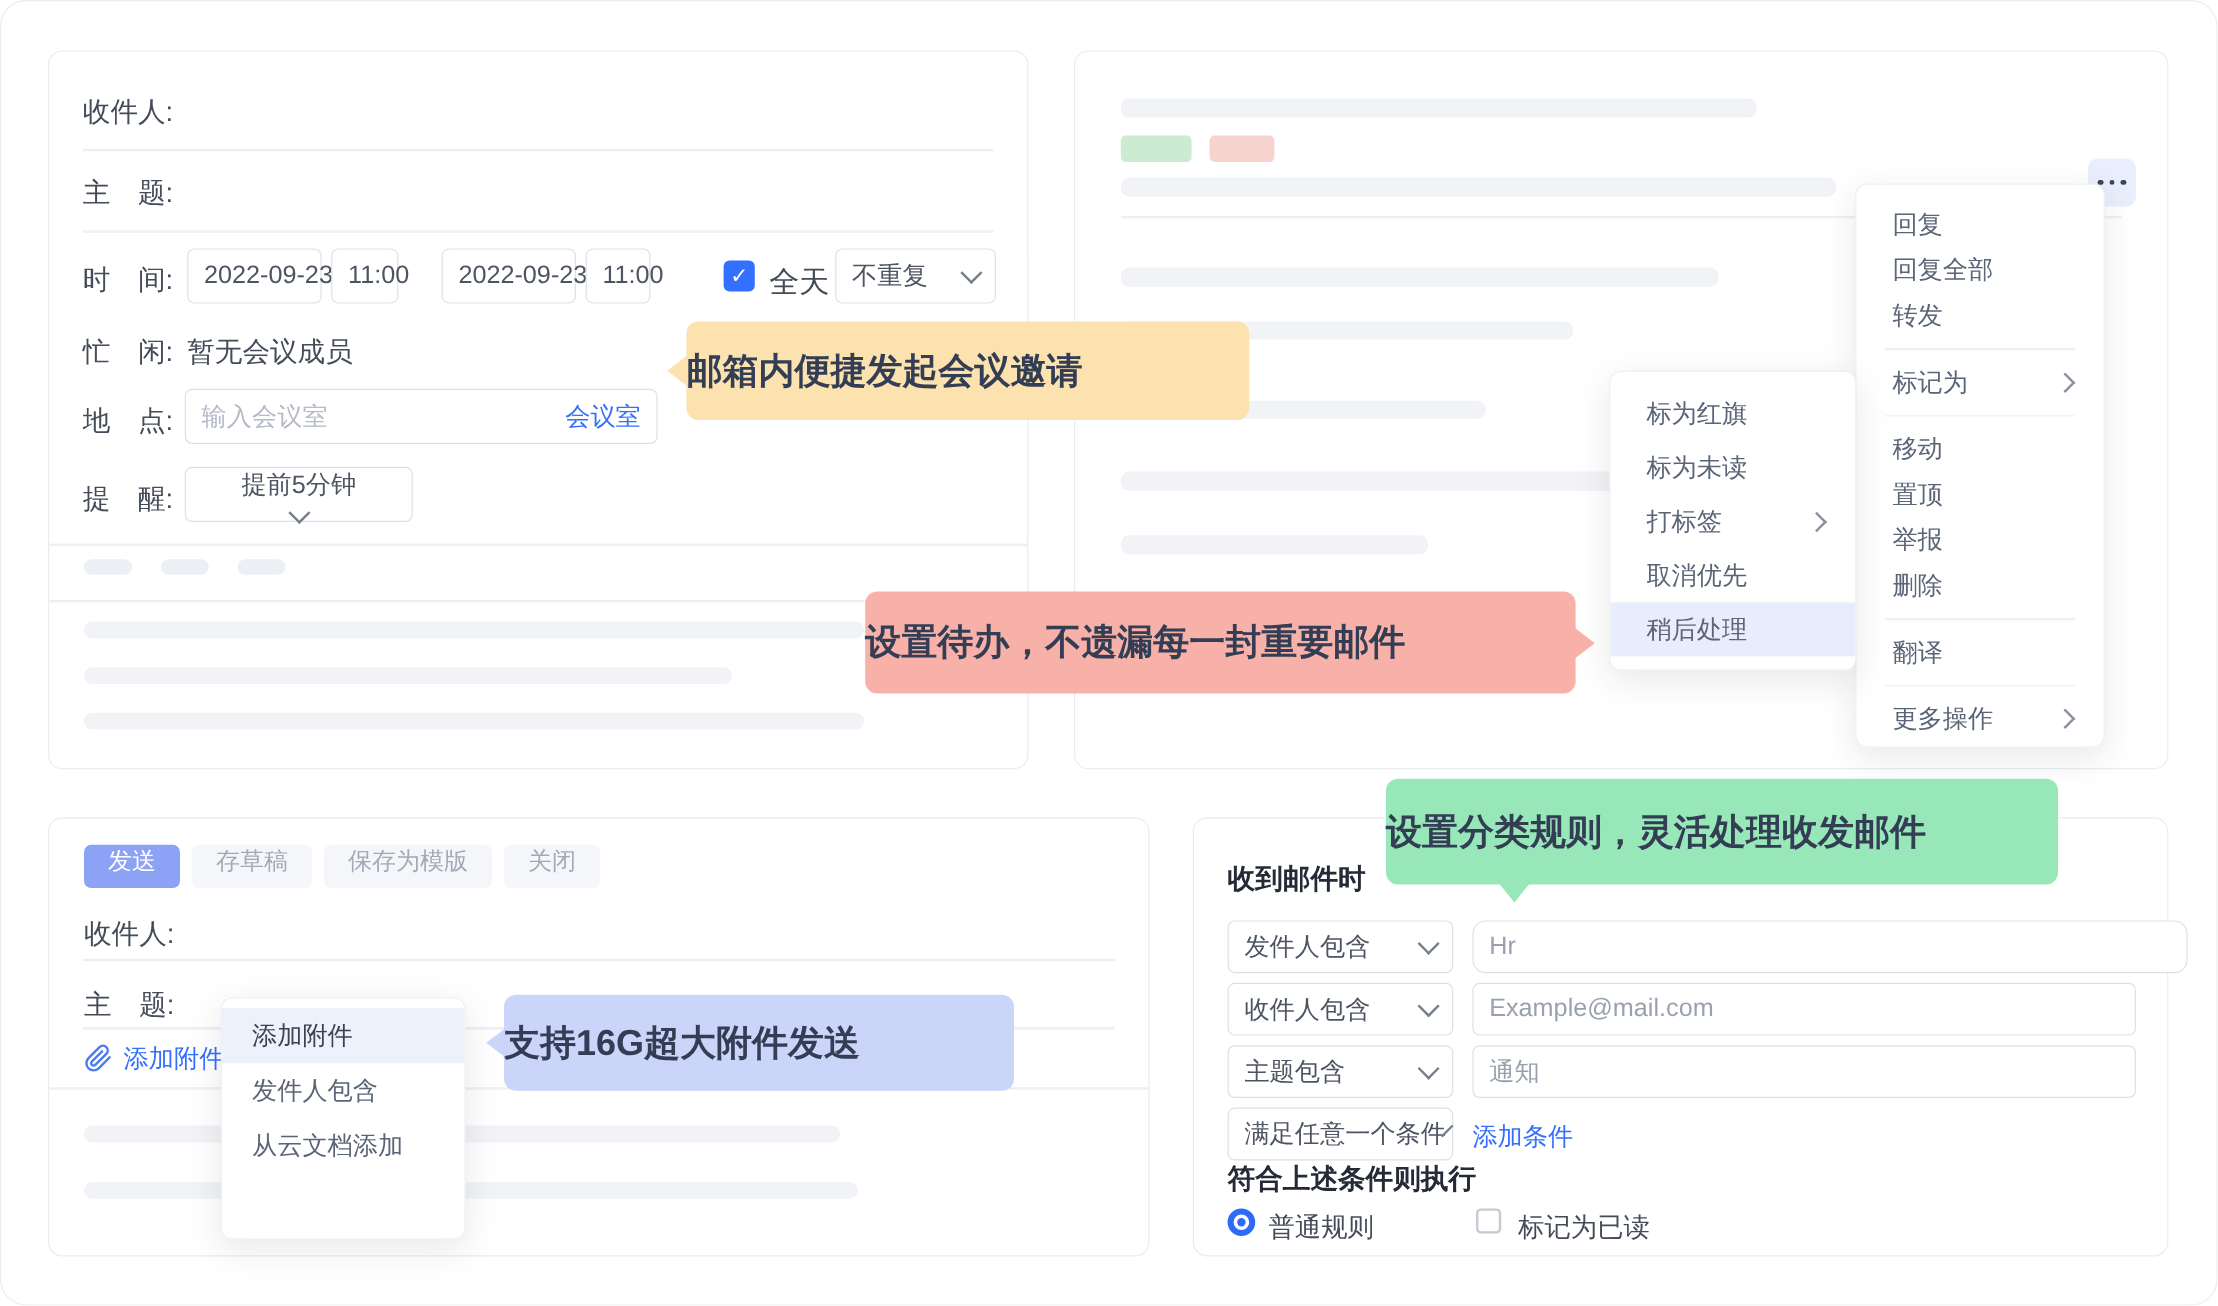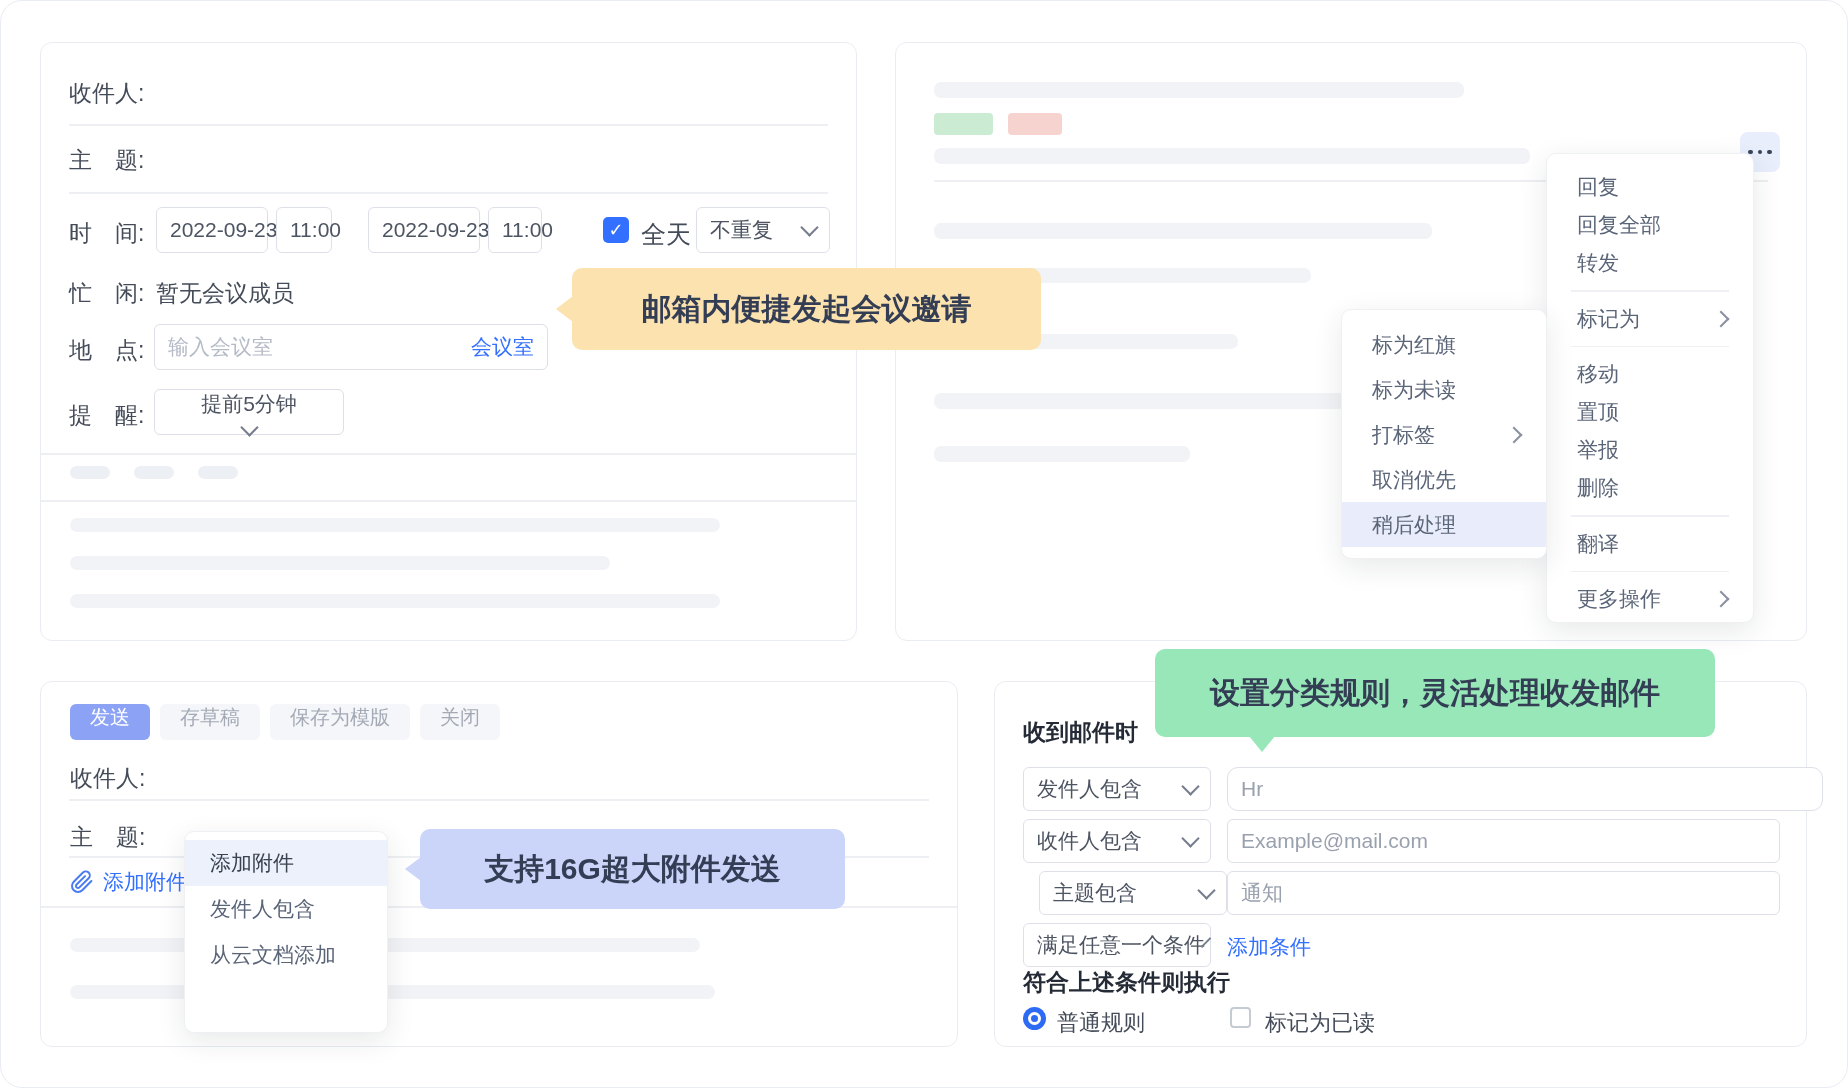--- a/index.html
+++ b/index.html
@@ -14,21 +14,21 @@
   .bar{position:absolute;background:#f2f3f7;border-radius:7px;}
   .pill{position:absolute;background:#eceff4;border-radius:7px;}
   .chip{position:absolute;border-radius:4px;}
   .chev-down{width:11px;height:11px;border-right:2px solid #767d8c;border-bottom:2px solid #767d8c;transform:rotate(45deg);margin-top:-5px;}
   .chev-right{width:10px;height:10px;border-right:2px solid #8a90a0;border-bottom:2px solid #8a90a0;transform:rotate(-45deg);}
   .spread{justify-content:space-between;}
   .link{color:#3370ff;font-size:21px;white-space:nowrap;}
   .menu{position:absolute;background:#fff;border:1.5px solid #eef0f4;border-radius:10px;box-shadow:0 8px 28px rgba(31,35,41,.10);box-sizing:border-box;}
   .menu-item{display:flex;align-items:center;justify-content:space-between;padding:0 26px 0 30px;color:#5b6578;font-size:21px;white-space:nowrap;}
   .menu-div{height:1.5px;background:#eef0f4;margin:8px 24px;}
-  .callout{position:absolute;display:flex;align-items:center;justify-content:center;border-radius:10px;font-size:30px;font-weight:700;color:#333d54;white-space:nowrap;z-index:30;}
+  .callout{position:absolute;display:flex;align-items:center;border-radius:10px;font-size:30px;font-weight:700;color:#333d54;white-space:nowrap;z-index:30;}
   .tail{position:absolute;width:0;height:0;}
   .btn{display:flex;align-items:flex-start;justify-content:center;border-radius:6px;font-size:20px;padding:0 20px;height:36px;white-space:nowrap;}
   .btn-secondary{background:#f5f6f9;color:#a3aab6;}
   .dots{display:flex;gap:5px;align-items:center;justify-content:center;width:100%;height:100%;}
   .dots i{width:4.5px;height:4.5px;border-radius:50%;background:#39445a;}
   .checkbox-on{background:#3370ff;border-radius:5px;color:#fff;font-size:18px;display:flex;align-items:center;justify-content:center;}
   .checkbox-off{background:#fff;border:2px solid #c6cad2;border-radius:4px;}
   .radio-on{background:#2e6bf5;border-radius:50%;display:flex;align-items:center;justify-content:center;}
   .radio-on .w{width:13px;height:13px;background:#fff;border-radius:50%;display:flex;align-items:center;justify-content:center;}
   .radio-on .c{width:7px;height:7px;background:#2e6bf5;border-radius:50%;}
@@ -225,21 +225,21 @@
     </div>
 
     <div class="abs field spread" style="left:28px;top:137px;width:188px;height:44px;">
       <span>收件人包含</span>
       <span class="chev-down"></span>
     </div>
     <div class="abs field" style="left:232px;top:137px;width:553px;height:44px;">
       <span class="placeholder" style="color:#9aa1ae;">Example@mail.com</span>
     </div>
 
-    <div class="abs field spread" style="left:44px;top:189px;width:188px;height:44px;">
+    <div class="abs field spread" style="left:28px;top:189px;width:188px;height:44px;">
       <span>主题包含</span>
       <span class="chev-down"></span>
     </div>
     <div class="abs field" style="left:232px;top:189px;width:553px;height:44px;">
       <span class="placeholder" style="color:#9aa1ae;">通知</span>
     </div>
 
     <div class="abs field spread" style="left:28px;top:241px;width:188px;height:44px;">
       <span>满足任意一个条件</span>
       <span class="chev-down"></span>
@@ -257,20 +257,24 @@
 
     <div class="abs checkbox-off" style="left:235px;top:325px;width:21px;height:21px;"></div>
     <div class="abs lbl" style="left:270px;top:326px;font-size:22px;">标记为已读</div>
   </div>
 
   <div class="callout" style="left:571px;top:267px;width:469px;height:82px;background:#fbe2af;">
     <span>邮箱内便捷发起会议邀请</span>
     <span class="tail" style="left:-16px;top:50%;margin-top:-13px;border-top:13px solid transparent;border-bottom:13px solid transparent;border-right:17px solid #fbe2af;"></span>
   </div>
 
+  <div class="callout" style="left:720px;top:492px;width:592px;height:85px;background:#f8b1a8;">
+    <span>设置待办，不遗漏每一封重要邮件</span>
+    <span class="tail" style="right:-16px;top:50%;margin-top:-13px;border-top:13px solid transparent;border-bottom:13px solid transparent;border-left:17px solid #f8b1a8;"></span>
+  </div>
 
   <div class="callout" style="left:419px;top:828px;width:425px;height:80px;background:#cbd5fa;">
     <span>支持16G超大附件发送</span>
     <span class="tail" style="left:-15px;top:50%;margin-top:-12px;border-top:12px solid transparent;border-bottom:12px solid transparent;border-right:16px solid #cbd5fa;"></span>
   </div>
 
   <div class="callout" style="left:1154px;top:648px;width:560px;height:88px;background:#98e7b9;">
     <span>设置分类规则，灵活处理收发邮件</span>
     <span class="tail" style="left:94px;bottom:-15px;border-left:13px solid transparent;border-right:13px solid transparent;border-top:16px solid #98e7b9;"></span>
   </div>

